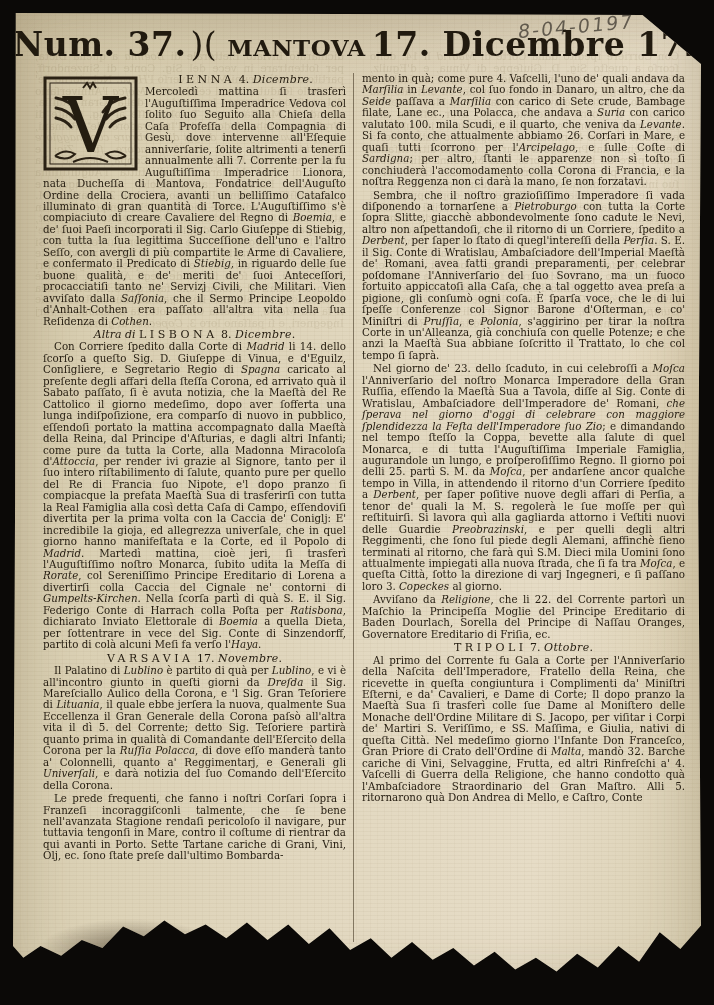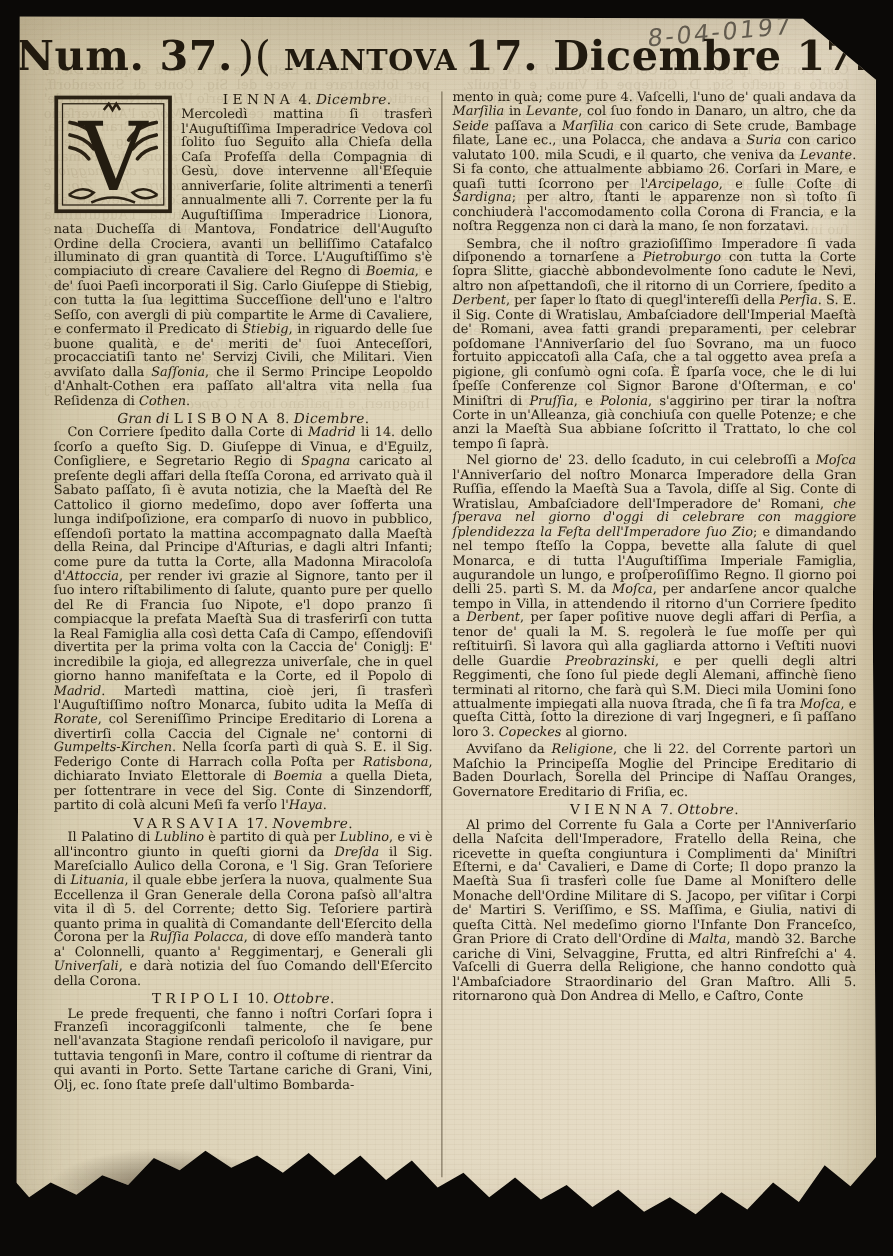--- a/index.html
+++ b/index.html
@@ -105,31 +105,30 @@
 
             <path d="M12 80 q10 -8 20 -2 q-8 8 -20 2 M83 80 q-10 -8 -20 -2 q8 8 20 2 M30 86 q17 -8 35 0" fill="none" stroke="#2a2114" stroke-width="2"></path>
             <text x="47.5" y="76" text-anchor="middle" font-family="DejaVu Serif, serif" font-size="76" fill="#231c10">V</text>
           </svg>
         </div>
         <div class="art-head"><span class="plc">IENNA</span> <span class="dt">4. <i>Dicembre</i>.</span></div>
         <p class="art-body">Mercoledì mattina ſi trasferì l'Auguſtiſſima Imperadrice Vedova col ſolito ſuo Seguito alla Chieſa della Caſa Profeſſa della Compagnia di Gesù, dove intervenne all'Eſequie anniverſarie, ſolite altrimenti a tenerſi annualmente alli 7. Corrente per la fu Auguſtiſſima Imperadrice Lionora, nata Ducheſſa di Mantova, Fondatrice dell'Auguſto Ordine della Crociera, avanti un belliſſimo Catafalco illuminato di gran quantità di Torce. L'Auguſtiſſimo s'è compiaciuto di creare Cavaliere del Regno di <i>Boemia</i>, e de' ſuoi Paeſi incorporati il Sig. Carlo Giuſeppe di Stiebig, con tutta la ſua legittima Succeſſione dell'uno e l'altro Seſſo, con avergli di più compartite le Arme di Cavaliere, e confermato il Predicato di <i>Stiebig</i>, in riguardo delle ſue buone qualità, e de' meriti de' ſuoi Anteceſſori, procacciatiſi tanto ne' Servizj Civili, che Militari. Vien avviſato dalla <i>Saſſonia</i>, che il Sermo Principe Leopoldo d'Anhalt-Cothen era paſſato all'altra vita nella ſua Reſidenza di <i>Cothen</i>.</p>
       </section>
 
       <section class="article">
-        <div class="art-head"><span class="pfx">Gran di</span> <span class="plc">LISBONA</span> <span class="dt">8. <i>Dicembre</i>.</span></div>
+        <div class="art-head"><span class="pfx">Altra di</span> <span class="plc">LISBONA</span> <span class="dt">8. <i>Dicembre</i>.</span></div>
         <p class="art-body ind">Con Corriere ſpedito dalla Corte di <i>Madrid</i> li 14. dello ſcorſo a queſto Sig. D. Giuſeppe di Vinua, e d'Eguilz, Conſigliere, e Segretario Regio di <i>Spagna</i> caricato al preſente degli affari della ſteſſa Corona, ed arrivato quà il Sabato paſſato, ſi è avuta notizia, che la Maeſtà del Re Cattolico il giorno medeſimo, dopo aver ſofferta una lunga indiſpoſizione, era comparſo di nuovo in pubblico, eſſendoſi portato la mattina accompagnato dalla Maeſtà della Reina, dal Principe d'Aſturias, e dagli altri Infanti; come pure da tutta la Corte, alla Madonna Miracoloſa d'<i>Attoccia</i>, per render ivi grazie al Signore, tanto per il ſuo intero riſtabilimento di ſalute, quanto pure per quello del Re di Francia ſuo Nipote, e'l dopo pranzo ſi compiacque la prefata Maeſtà Sua di trasferirſi con tutta la Real Famiglia alla così detta Caſa di Campo, eſſendoviſi divertita per la prima volta con la Caccia de' Coniglj: E' incredibile la gioja, ed allegrezza univerſale, che in quel giorno hanno manifeſtata e la Corte, ed il Popolo di <i>Madrid</i>. Martedì mattina, cioè jeri, ſi trasferì l'Auguſtiſſimo noſtro Monarca, ſubito udita la Meſſa di <i>Rorate</i>, col Sereniſſimo Principe Ereditario di Lorena a divertirſi colla Caccia del Cignale ne' contorni di <i>Gumpelts-Kirchen</i>. Nella ſcorſa partì di quà S. E. il Sig. Federigo Conte di Harrach colla Poſta per <i>Ratisbona</i>, dichiarato Inviato Elettorale di <i>Boemia</i> a quella Dieta, per ſottentrare in vece del Sig. Conte di Sinzendorff, partito di colà alcuni Meſi fa verſo l'<i>Haya</i>.</p>
       </section>
 
       <section class="article">
         <div class="art-head"><span class="plc">VARSAVIA</span> <span class="dt">17. <i>Novembre</i>.</span></div>
         <p class="art-body ind">Il Palatino di <i>Lublino</i> è partito di quà per <i>Lublino</i>, e vi è all'incontro giunto in queſti giorni da <i>Dreſda</i> il Sig. Mareſciallo Aulico della Corona, e 'l Sig. Gran Teſoriere di <i>Lituania</i>, il quale ebbe jerſera la nuova, qualmente Sua Eccellenza il Gran Generale della Corona paſsò all'altra vita il dì 5. del Corrente; detto Sig. Teſoriere partirà quanto prima in qualità di Comandante dell'Eſercito della Corona per la <i>Ruſſia Polacca</i>, di dove eſſo manderà tanto a' Colonnelli, quanto a' Reggimentarj, e Generali gli <i>Univerſali</i>, e darà notizia del ſuo Comando dell'Eſercito della Corona.</p>
       </section>
 
       <section class="article">
-        <div class="art-head"><span class="plc">TRIPOLI</span> <span class="dt">10. <i>Ottobre</i>.</span></div>
         <p class="art-body ind">Le prede frequenti, che fanno i noſtri Corſari ſopra i Franzeſi incoraggiſconli talmente, che ſe bene nell'avanzata Stagione rendaſi pericoloſo il navigare, pur tuttavia tengonſi in Mare, contro il coſtume di rientrar da qui avanti in Porto. Sette Tartane cariche di Grani, Vini, Olj, ec. ſono ſtate preſe dall'ultimo Bombarda-</p>
       </section>
     </div>
 
     <div class="col col-right">
 
       <p class="art-body">mento in quà; come pure 4. Vaſcelli, l'uno de' quali andava da <i>Marſilia</i> in <i>Levante</i>, col ſuo fondo in Danaro, un altro, che da <i>Seide</i> paſſava a <i>Marſilia</i> con carico di Sete crude, Bambage filate, Lane ec., una Polacca, che andava a <i>Suria</i> con carico valutato 100. mila Scudi, e il quarto, che veniva da <i>Levante</i>. Si fa conto, che attualmente abbiamo 26. Corſari in Mare, e quaſi tutti ſcorrono per l'<i>Arcipelago</i>, e ſulle Coſte di <i>Sardigna</i>; per altro, ſtanti le apparenze non sì toſto ſi conchiuderà l'accomodamento colla Corona di Francia, e la noſtra Reggenza non ci darà la mano, ſe non forzatavi.</p>
 
       <section class="article">
         <p class="art-body ind">Sembra, che il noſtro grazioſiſſimo Imperadore ſi vada diſponendo a tornarſene a <i>Pietroburgo</i> con tutta la Corte ſopra Slitte, giacchè abbondevolmente ſono cadute le Nevi, altro non aſpettandoſi, che il ritorno di un Corriere, ſpedito a <i>Derbent</i>, per ſaper lo ſtato di quegl'intereſſi della <i>Perſia</i>. S. E. il Sig. Conte di Wratislau, Ambaſciadore dell'Imperial Maeſtà de' Romani, avea fatti grandi preparamenti, per celebrar poſdomane l'Anniverſario del ſuo Sovrano, ma un fuoco fortuito appiccatoſi alla Caſa, che a tal oggetto avea preſa a pigione, gli conſumò ogni coſa. È ſparſa voce, che le di lui ſpeſſe Conferenze col Signor Barone d'Oſterman, e co' Miniſtri di <i>Pruſſia</i>, e <i>Polonia</i>, s'aggirino per tirar la noſtra Corte in un'Alleanza, già conchiuſa con quelle Potenze; e che anzi la Maeſtà Sua abbiane ſoſcritto il Trattato, lo che col tempo ſi ſaprà.</p>
@@ -137,18 +136,18 @@
 
       <section class="article">
         <p class="art-body ind">Nel giorno de' 23. dello ſcaduto, in cui celebroſſi a <i>Moſca</i> l'Anniverſario del noſtro Monarca Imperadore della Gran Ruſſia, eſſendo la Maeſtà Sua a Tavola, diſſe al Sig. Conte di Wratislau, Ambaſciadore dell'Imperadore de' Romani, <i>che ſperava nel giorno d'oggi di celebrare con maggiore ſplendidezza la Feſta dell'Imperadore ſuo Zio</i>; e dimandando nel tempo ſteſſo la Coppa, bevette alla ſalute di quel Monarca, e di tutta l'Auguſtiſſima Imperiale Famiglia, augurandole un lungo, e proſperoſiſſimo Regno. Il giorno poi delli 25. partì S. M. da <i>Moſca</i>, per andarſene ancor qualche tempo in Villa, in attendendo il ritorno d'un Corriere ſpedito a <i>Derbent</i>, per ſaper poſitive nuove degli affari di Perſia, a tenor de' quali la M. S. regolerà le ſue moſſe per quì reſtituirſi. Si lavora quì alla gagliarda attorno i Veſtiti nuovi delle Guardie <i>Preobrazinski</i>, e per quelli degli altri Reggimenti, che ſono ſul piede degli Alemani, affinchè ſieno terminati al ritorno, che farà quì S.M. Dieci mila Uomini ſono attualmente impiegati alla nuova ſtrada, che ſi fa tra <i>Moſca</i>, e queſta Città, ſotto la direzione di varj Ingegneri, e ſi paſſano loro 3. <i>Copeckes</i> al giorno.</p>
       </section>
 
       <section class="article">
         <p class="art-body ind">Avviſano da <i>Religione</i>, che li 22. del Corrente partorì un Maſchio la Principeſſa Moglie del Principe Ereditario di Baden Dourlach, Sorella del Principe di Naſſau Oranges, Governatore Ereditario di Friſia, ec.</p>
       </section>
 
       <section class="article">
-        <div class="art-head"><span class="plc">VIENNA</span> <span class="dt">7. <i>Ottobre</i>.</span></div>
+        <div class="art-head"><span class="plc">TRIPOLI</span> <span class="dt">7. <i>Ottobre</i>.</span></div>
         <p class="art-body ind">Al primo del Corrente fu Gala a Corte per l'Anniverſario della Naſcita dell'Imperadore, Fratello della Reina, che ricevette in queſta congiuntura i Complimenti da' Miniſtri Eſterni, e da' Cavalieri, e Dame di Corte; Il dopo pranzo la Maeſtà Sua ſi trasferì colle ſue Dame al Moniſtero delle Monache dell'Ordine Militare di S. Jacopo, per viſitar i Corpi de' Martiri S. Veriſſimo, e SS. Maſſima, e Giulia, nativi di queſta Città. Nel medeſimo giorno l'Infante Don Franceſco, Gran Priore di Crato dell'Ordine di <i>Malta</i>, mandò 32. Barche cariche di Vini, Selvaggine, Frutta, ed altri Rinfreſchi a' 4. Vaſcelli di Guerra della Religione, che hanno condotto quà l'Ambaſciadore Straordinario del Gran Maſtro. Alli 5. ritornarono quà Don Andrea di Mello, e Caſtro, Conte</p>
       </section>
     </div>
   </div>
 </div>
 
 </body></html>

